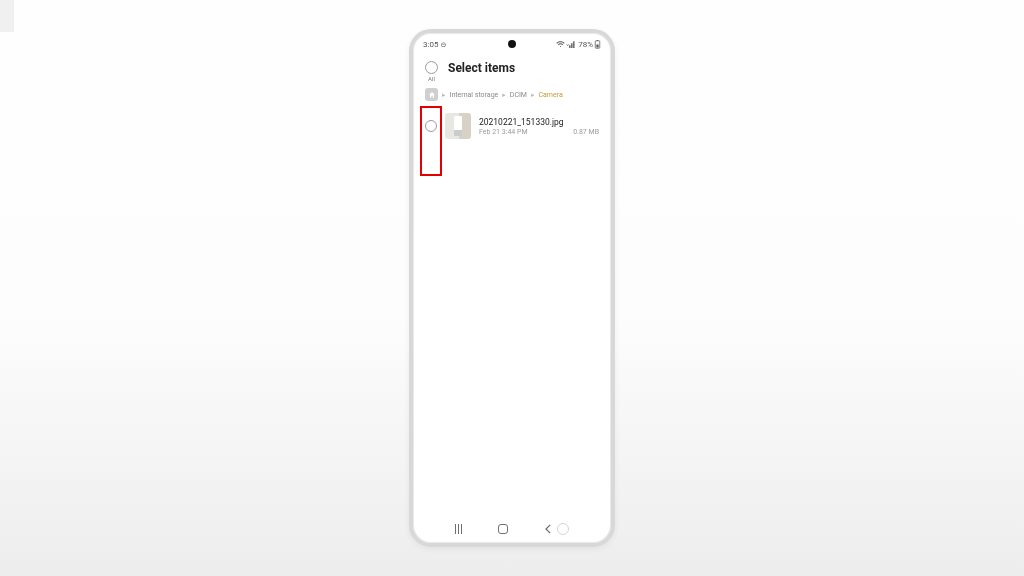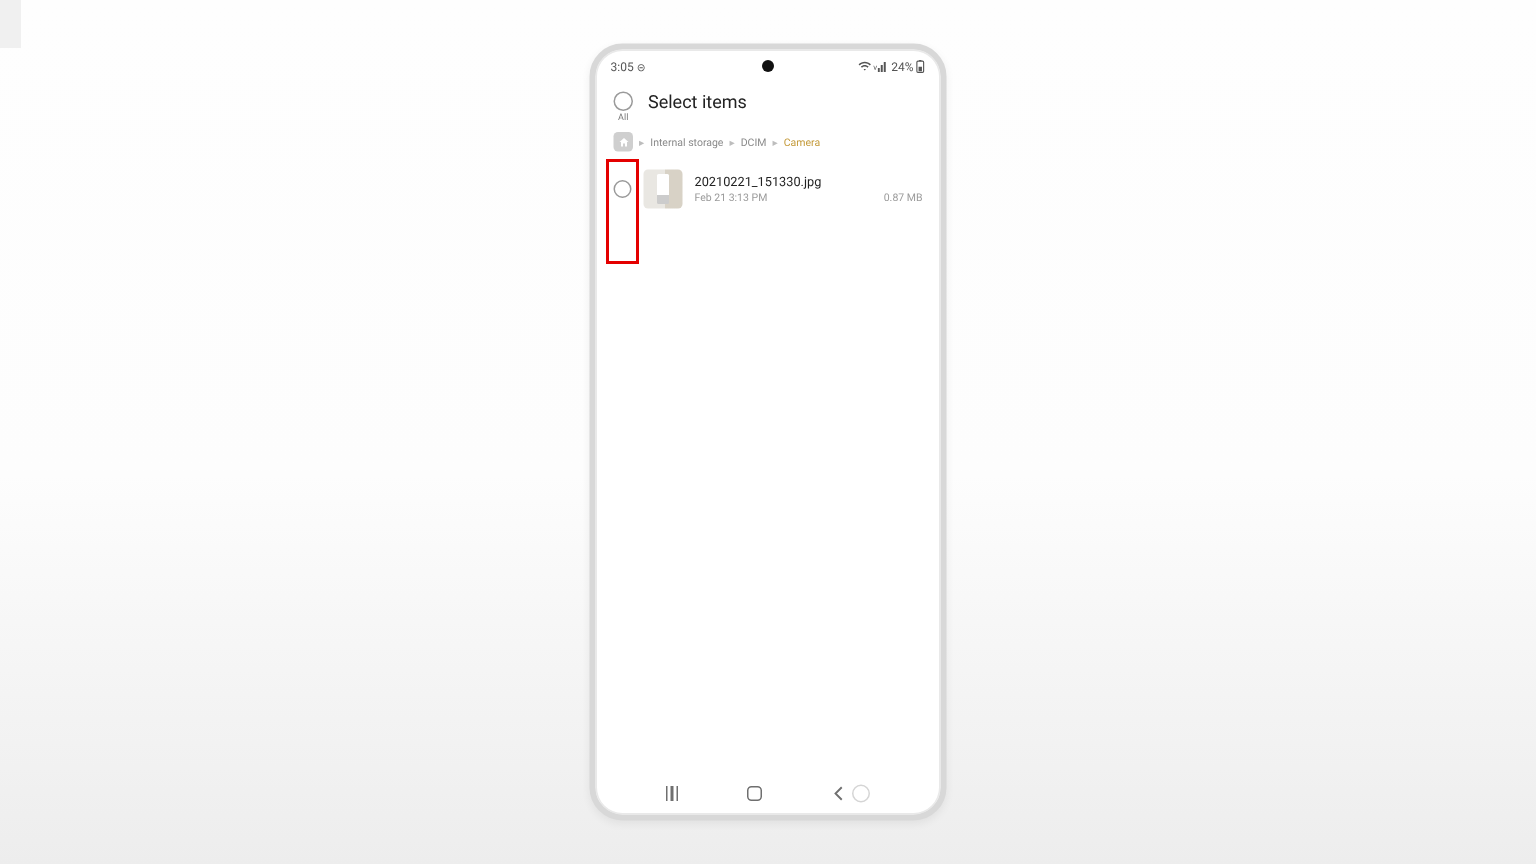--- a/index.html
+++ b/index.html
@@ -9,21 +9,21 @@
       display:flex; align-items:center; justify-content:center;
       overflow:hidden;
     }
     
     body::before {
       content:""; position:absolute; left:0; top:0; width:14px; height:32px;
       background:#f0f0f0;
     }
 
     .phone {
-      width:238px; height:518px;
+      width:206px; height:518px;
       background:#fff;
       border:4px solid #d8d8d8;
       border-radius:22px;
       position:relative;
       box-shadow:
         inset 0 0 0 1px #e9e9e9,
         0 2px 6px rgba(0,0,0,0.06);
       overflow:hidden;
     }
     
@@ -47,21 +47,21 @@
     .header {
       display:flex; align-items:flex-start; gap:10px;
       padding:6px 12px 4px 12px;
     }
     .selall { display:flex; flex-direction:column; align-items:center; gap:1px; }
     .circle-check {
       width:13px; height:13px; border:1.2px solid #9a9a9a; border-radius:50%;
       background:#fff;
     }
     .selall-label { font-size:6px; color:#777; }
-    .title { font-size:12px; font-weight:400; color:#222; padding-top:0px; }
+    .title { font-size:12px; font-weight:700; color:#222; padding-top:0px; }
 
     .breadcrumb {
       display:flex; align-items:center; gap:4px;
       padding:2px 12px 8px 12px;
       font-size:7px; color:#8a8a8a;
     }
     .bc-home {
       width:13px; height:13px; border-radius:3px; background:#cfcfcf;
       display:flex; align-items:center; justify-content:center;
     }
@@ -137,21 +137,21 @@
       <span style="font-size:7px;"> ⊝</span>
     </div>
     <div class="right">
       <svg width="9" height="8" viewBox="0 0 24 20">
           <path fill="#555" d="M12 18l-2-2c1.1-1.1 2.9-1.1 4 0l-2 2zm-5-5l-2-2c3.9-3.9 10.1-3.9 14 0l-2 2c-2.8-2.8-7.2-2.8-10 0zm-4-4L1 7c6-6 16-6 22 0l-2 2c-4.9-4.9-13.1-4.9-18 0z"></path>
         </svg>
       <span style="font-size:7px; letter-spacing:-.5px;">ᵥ</span>
       <svg width="7" height="8" viewBox="0 0 10 12">
           <path fill="#555" d="M0 12h2V8H0zM3 12h2V5H3zM6 12h2V2H6z"></path>
         </svg>
-      <span style="margin-left:1px;">24%</span>
+      <span style="margin-left:1px;">78%</span>
       <svg width="7" height="9" viewBox="0 0 8 12">
           <rect x="1" y="1" width="6" height="10" rx="1" fill="none" stroke="#555" stroke-width="1"></rect>
           <rect x="2.5" y="6" width="3" height="4" fill="#555"></rect>
           <rect x="3" y="0" width="2" height="1" fill="#555"></rect>
         </svg>
     </div>
   </div>
 
   <div class="header">
     <div class="selall">
@@ -178,21 +178,21 @@
   <div class="files">
     <div class="red-guide"></div>
 
 
     <div class="file-row">
       <div class="row-check"></div>
       <div class="thumb two"></div>
       <div class="file-meta">
         <div class="file-name">20210221_151330.jpg</div>
         <div class="meta-line">
-          <span class="file-date">Feb 21 3:13 PM</span>
+          <span class="file-date">Feb 21 3:44 PM</span>
           <span class="file-size">0.87 MB</span>
         </div>
       </div>
     </div>
   </div>
 
   <div class="navbar">
     <div class="nav-recent">
       <span></span>
         <span></span>

